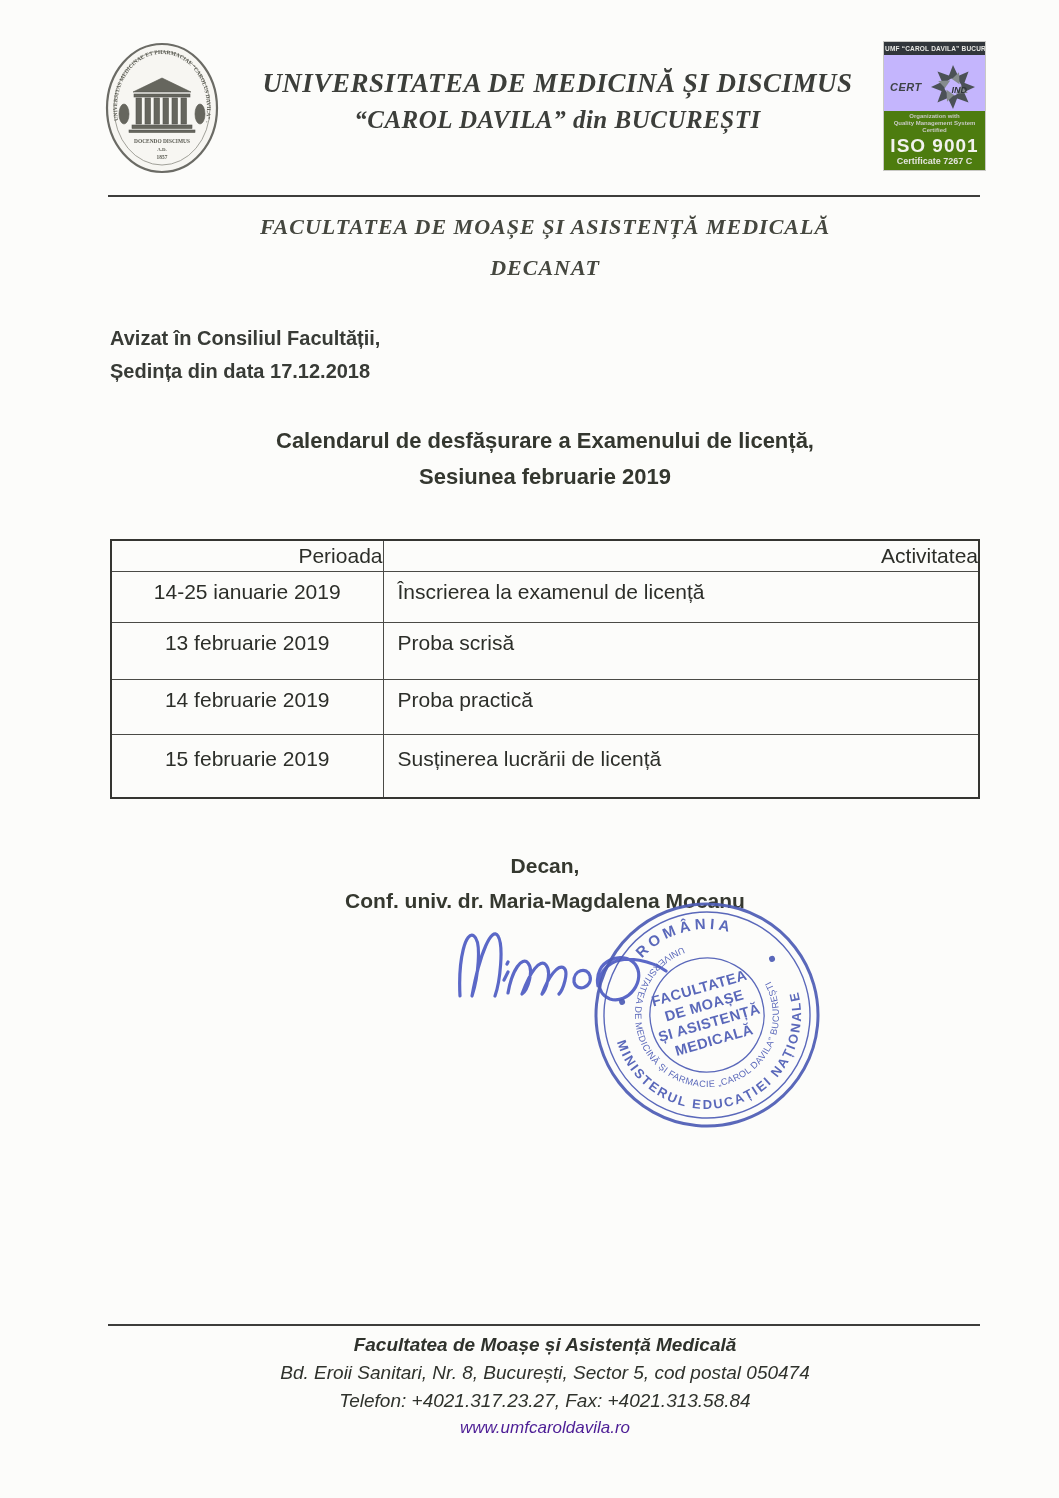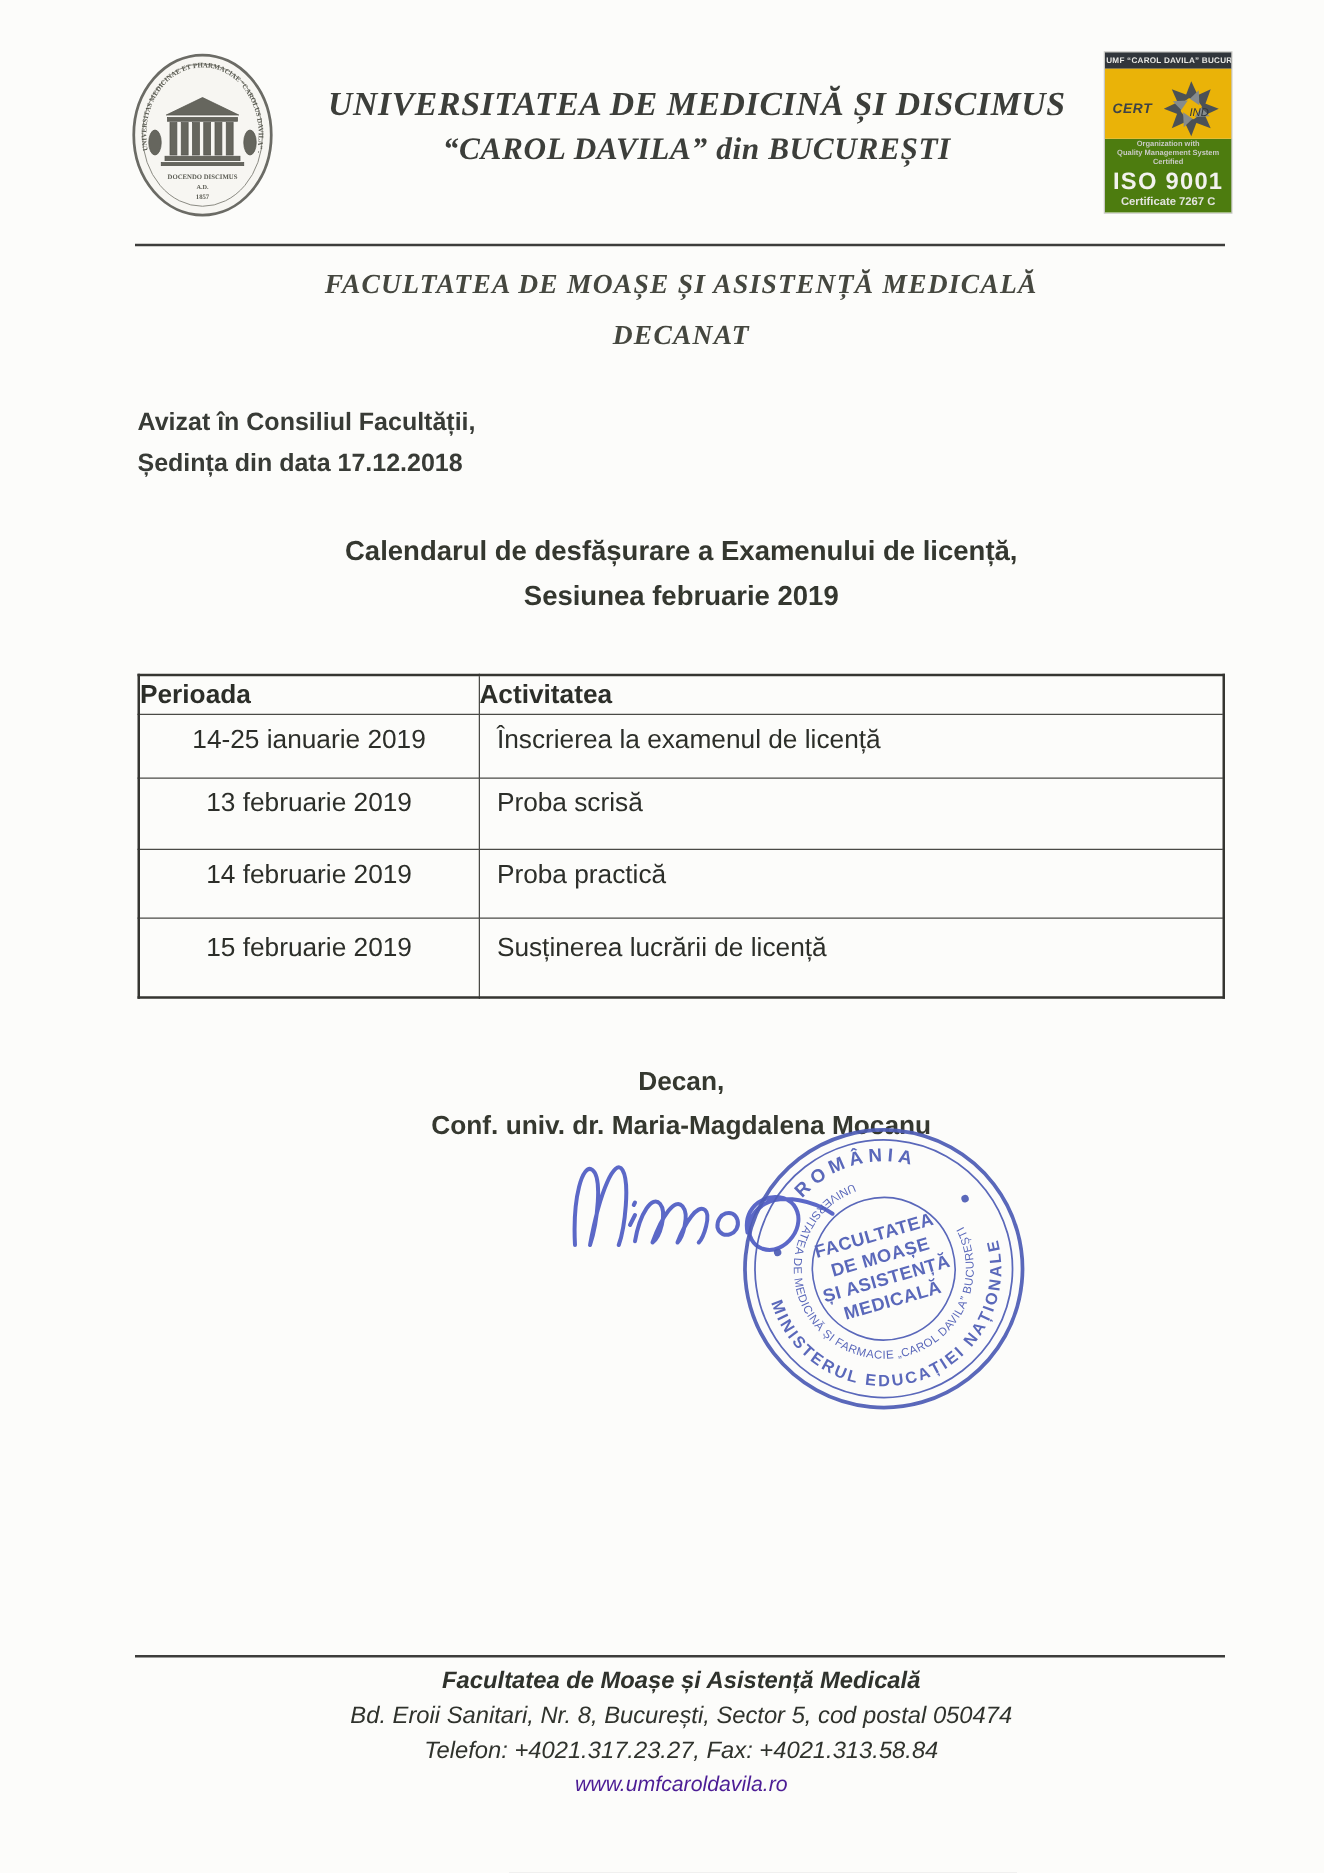--- a/index.html
+++ b/index.html
@@ -17,25 +17,25 @@
     font-family:"Liberation Serif", serif; font-style:italic; font-weight:bold;
     color:#3c3e3a;
   }
   .header-title .l1 { font-size:27px; letter-spacing:0.5px; }
   .header-title .l2 { font-size:25px; margin-top:7px; letter-spacing:0.5px; }
 
   .iso-badge { position:absolute; left:884px; top:42px; width:101px; height:128px;
     display:flex; flex-direction:column; box-shadow:0 0 0 1px #c9c9c5; }
   .iso-top { background:#31363b; color:#e8e8e4; font-size:6.5px; font-weight:bold;
     text-align:center; padding:3px 1px; letter-spacing:0.2px; white-space:nowrap; overflow:hidden; }
-  .iso-mid { background:#eab308; flex:1; position:relative; }
+  .iso-mid { background:#c4b5fd; flex:1; position:relative; }
   .iso-cert { position:absolute; left:6px; top:26px; font-size:11px; font-weight:bold;
     font-style:italic; color:#3e4347; letter-spacing:0.5px; }
   .iso-star { position:absolute; right:4px; top:4px; }
-  .iso-ind { position:absolute; right:18px; top:30px; font-size:9px; font-weight:normal;
+  .iso-ind { position:absolute; right:18px; top:30px; font-size:9px; font-weight:bold;
     font-style:italic; color:#30353a; }
   .iso-bot { background:#4d7c0f; color:#dfe0dc; text-align:center; padding:2px 0 4px; }
   .iso-bot .tiny { font-size:6px; font-weight:bold; line-height:7px; color:#c9cac5; }
   .iso-bot .iso-9001 { font-size:19px; font-weight:bold; letter-spacing:1px; color:#f2f2ee;
     line-height:21px; margin-top:1px; }
   .iso-bot .iso-cert-no { font-size:9px; font-weight:bold; color:#e4e4e0; }
 
   .rule { position:absolute; left:108px; width:872px; height:2px; background:#3d3d3b; }
   .rule-top { top:195px; }
   .rule-bottom { top:1324px; }
@@ -53,21 +53,21 @@
 
   .doc-title { position:absolute; left:130px; top:423px; width:830px; text-align:center;
     font-size:22px; font-weight:bold; color:#34372f; line-height:36px; }
 
   
   table.cal { position:absolute; left:110px; top:539px; width:870px;
     border-collapse:collapse; table-layout:fixed; }
   table.cal col.c1 { width:272px; }
   table.cal td, table.cal th { border:1.5px solid #4a4a46; font-size:21px; color:#2c2e29; }
   table.cal { border:2.5px solid #353531; }
-  table.cal th { height:31px; font-weight:bold; text-align:left; vertical-align:middle;margin-top:20px; }
+  table.cal th { height:31px; font-weight:normal; text-align:right; vertical-align:middle;margin-top:20px; }
   table.cal td { vertical-align:top; padding-top:8px; }
   table.cal td.period { text-align:center; }
   table.cal td.activity { padding-left:14px; text-align:left; }
   table.cal tr.r1 td { height:51px; }
   table.cal tr.r2 td { height:57px; }
   table.cal tr.r3 td { height:55px; }
   table.cal tr.r4 td { height:64px; padding-top:12px; }
 
   
   .sign-block { position:absolute; left:130px; top:848px; width:830px; text-align:center;

